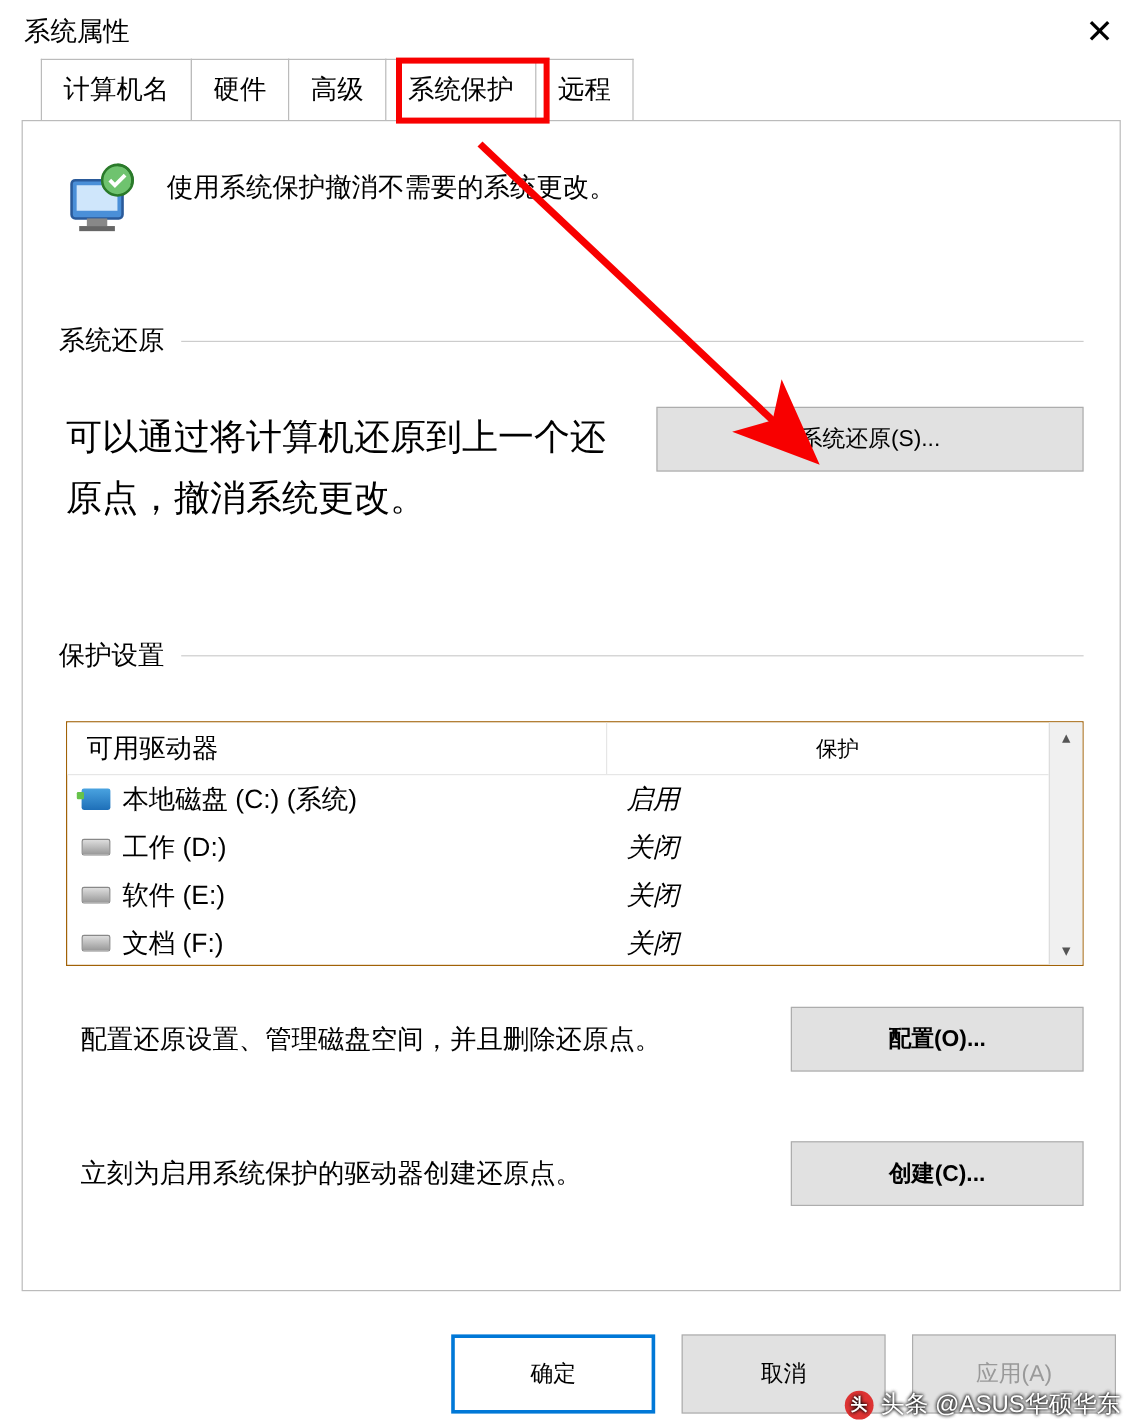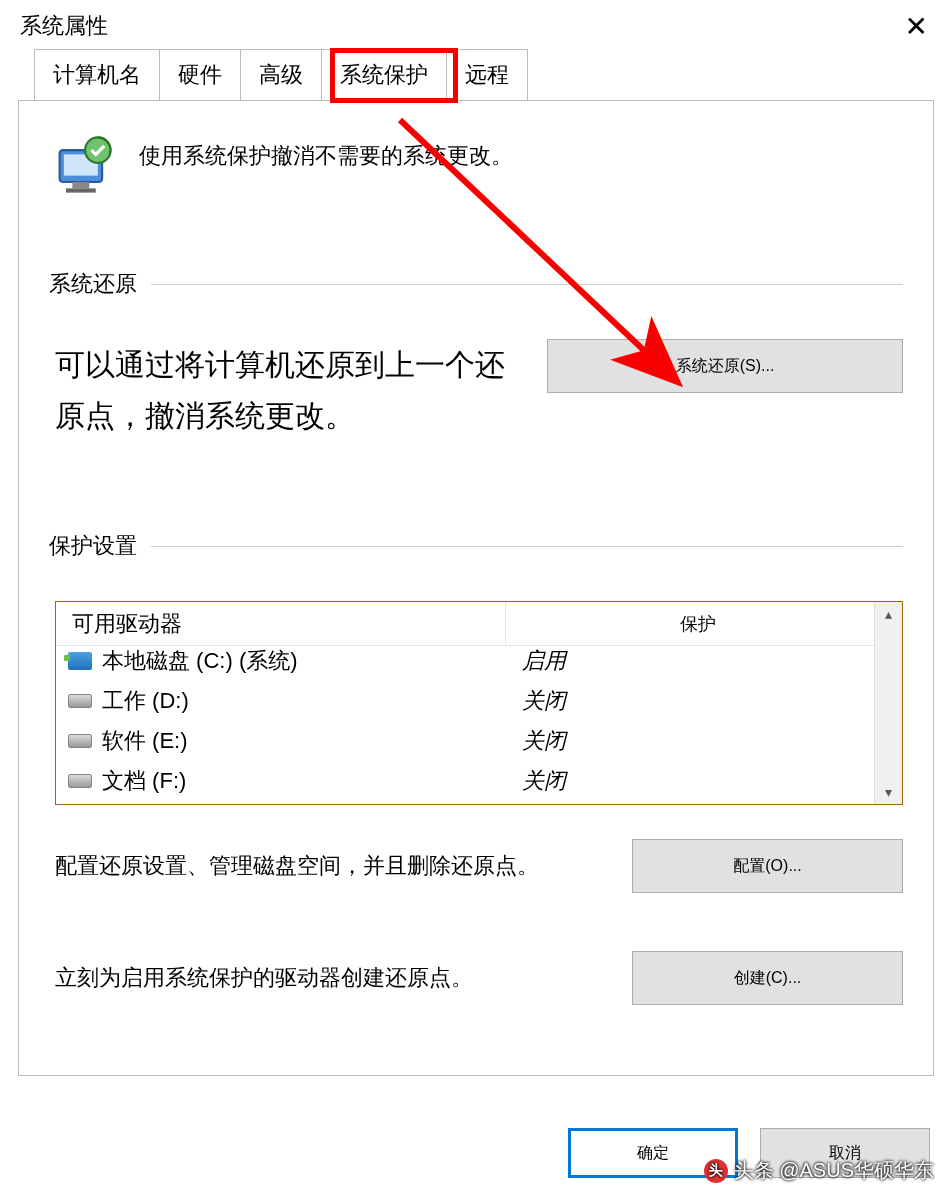--- a/index.html
+++ b/index.html
@@ -81,32 +81,32 @@
       display: flex;
       align-items: flex-start;
       gap: 30px;
       margin-bottom: 90px;
       padding-left: 6px;
     }
     .restore-row .desc { flex: 1; font-size: 30px; line-height: 1.7; }
     .btn {
       background: #e1e1e1;
       border: 1px solid #adadad;
-      font-size: 16px;
+      font-size: 19px;
       color: #000;
       height: 54px;
       display: flex;
       align-items: center;
       justify-content: center;
       cursor: pointer;
       font-family: inherit;
     }
     .btn-wide { width: 356px; }
-    .btn-med { width: 271px; }
-    .btn-bottom { width: 170px; height: 50px; }
+    .btn-med { width: 244px; font-weight: bold; }
+    .btn-bottom { width: 170px; height: 66px; }
     .btn-primary { background: #fff; border: 3px solid #0078d7; }
     .drive-table {
       border: 1px solid #a16207;
       margin: 0 0 34px 6px;
       height: 204px;
       position: relative;
       display: flex;
     }
     .drive-body { flex: 1; overflow: hidden; }
     .drive-header {
@@ -114,41 +114,42 @@
       background: #fff;
       border-bottom: 1px solid #e6e6e6;
       height: 44px;
       align-items: center;
     }
     .drive-header .col1 { width: 450px; padding-left: 16px; font-size: 22px; border-right: 1px solid #e6e6e6; height: 100%; display:flex; align-items:center;}
     .drive-header .col2 { flex: 1; padding-left: 16px; font-size: 18px; text-align: center; }
     .drive-row {
       display: flex;
       height: 40px;
-      align-items: flex-start;
+      align-items: center;
     }
     .drive-row .col1 { width: 450px; padding-left: 12px; display: flex; align-items: center; gap: 10px; font-size: 22px; }
     .drive-row .col2 { flex: 1; padding-left: 16px; font-size: 22px; font-style: italic; }
     .scrollbar {
       width: 28px;
       background: #f0f0f0;
       border-left: 1px solid #ddd;
       display: flex;
       flex-direction: column;
       justify-content: space-between;
       align-items: center;
       padding: 4px 0;
     }
     .scroll-arrow { color: #555; font-size: 14px; cursor: pointer; }
     .config-row {
       display: flex;
       align-items: center;
       gap: 30px;
       margin-bottom: 58px;
       padding-left: 6px;
+      margin-left: 12px;
     }
     .config-row .desc { flex: 1; font-size: 22px; line-height: 1.6; }
     .action-bar {
       position: absolute;
       bottom: 12px;
       right: 22px;
       display: flex;
       gap: 22px;
       align-items: center;
     }
@@ -283,18 +284,19 @@
     <marker id="ah" markerWidth="12" markerHeight="12" refX="9" refY="5" orient="auto">
       <path d="M0,0 L12,5 L0,10 L3,5 z" fill="#f80000"></path>
     </marker>
   </defs>
   <line x1="10" y1="10" x2="280" y2="265" stroke="#f80000" stroke-width="6" marker-end="url(#ah)"></line>
 </svg>
 
 <div class="action-bar">
   <button class="btn btn-bottom btn-primary">确定</button>
   <button class="btn btn-bottom">取消</button>
+  <button class="btn btn-bottom btn-disabled">应用(A)</button>
 </div>
 
 <div class="watermark">
   <div class="wm-icon">头</div>
   <span>头条 @ASUS华硕华东</span>
 </div>
 
 </body></html>

